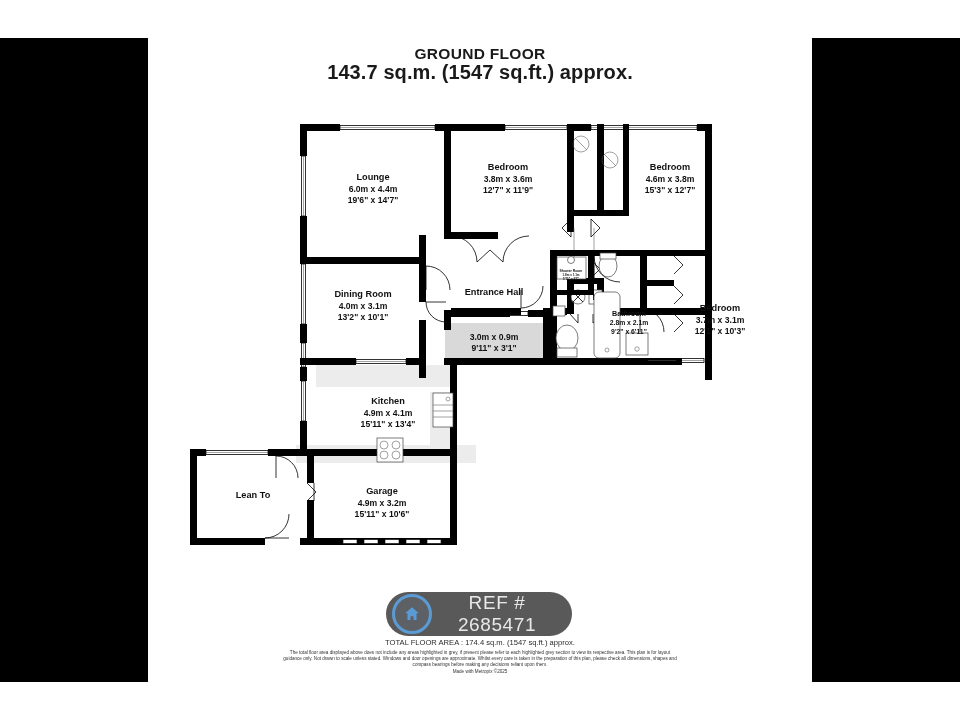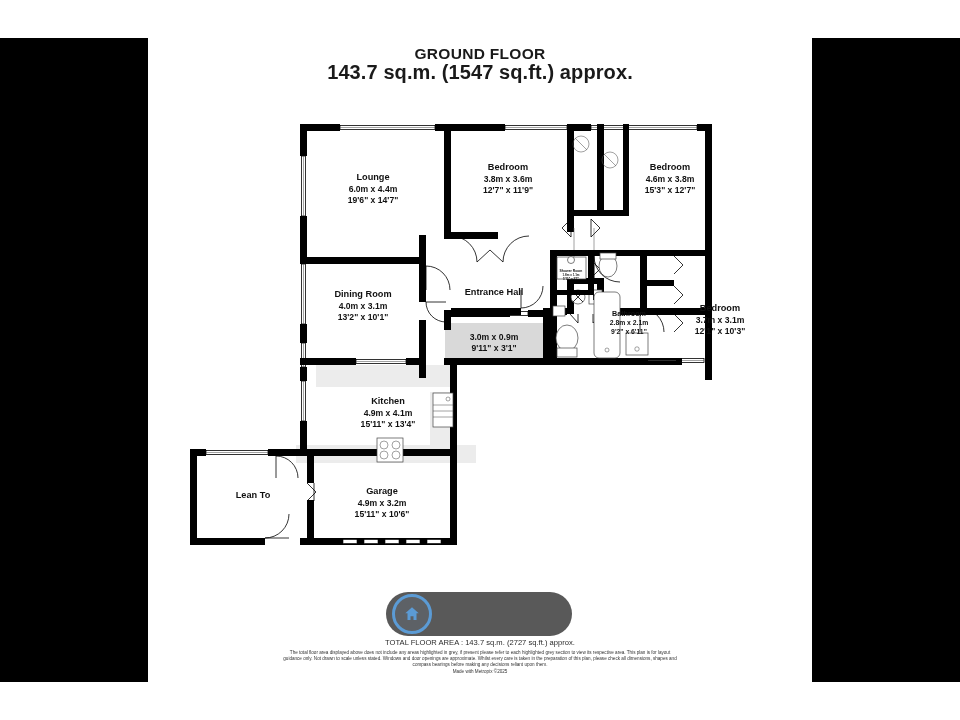--- a/index.html
+++ b/index.html
@@ -541,21 +541,22 @@
 
   </svg>
   </div>
 
   <div id="ref-badge">
     <div id="ref-icon">
       <svg width="18" height="18" viewBox="0 0 24 24">
         <path d="M12 3 L3 11 L6 11 L6 20 L10 20 L10 15 L14 15 L14 20 L18 20 L18 11 L21 11 Z" fill="#5b9bd5"></path>
       </svg>
     </div>
+    <div id="ref-text">REF # 2685471</div>
   </div>
 
   <div id="footer">
-    <div id="total-area">TOTAL FLOOR AREA : 143.7 sq.m. (2727 sq.ft.) approx.</div>
+    <div id="total-area">TOTAL FLOOR AREA : 174.4 sq.m. (1547 sq.ft.) approx.</div>
     <div id="disclaimer">The total floor area displayed above does not include any areas highlighted in grey, if present please refer to each highlighted grey section to view its respective area. This plan is for layout guidance only. Not drawn to scale unless stated. Windows and door openings are approximate. Whilst every care is taken in the preparation of this plan, please check all dimensions, shapes and compass bearings before making any decisions reliant upon them.</div>
     <div id="made-with">Made with Metropix ©2025</div>
   </div>
 
 </div>
 
 </body></html>

